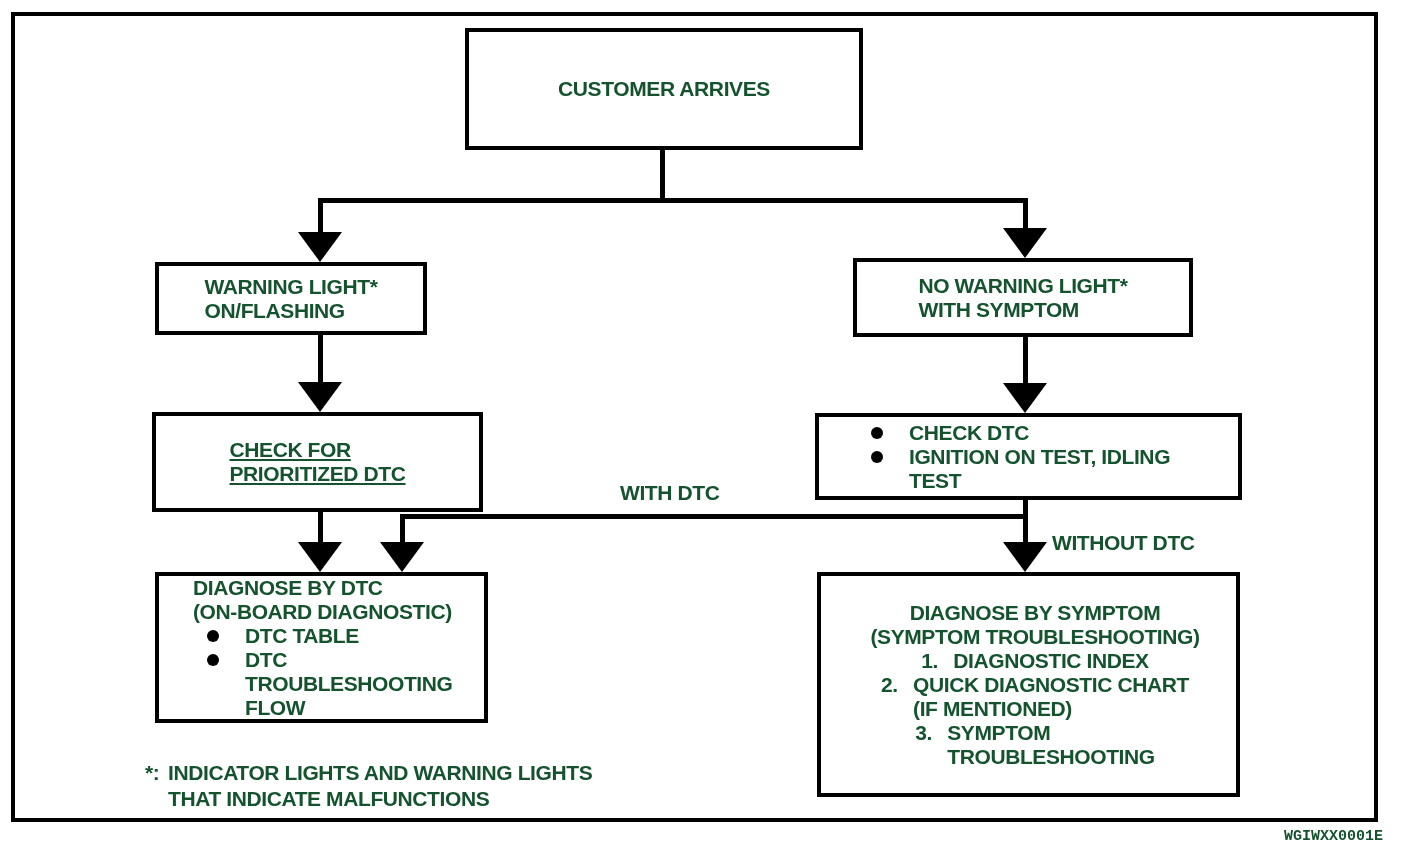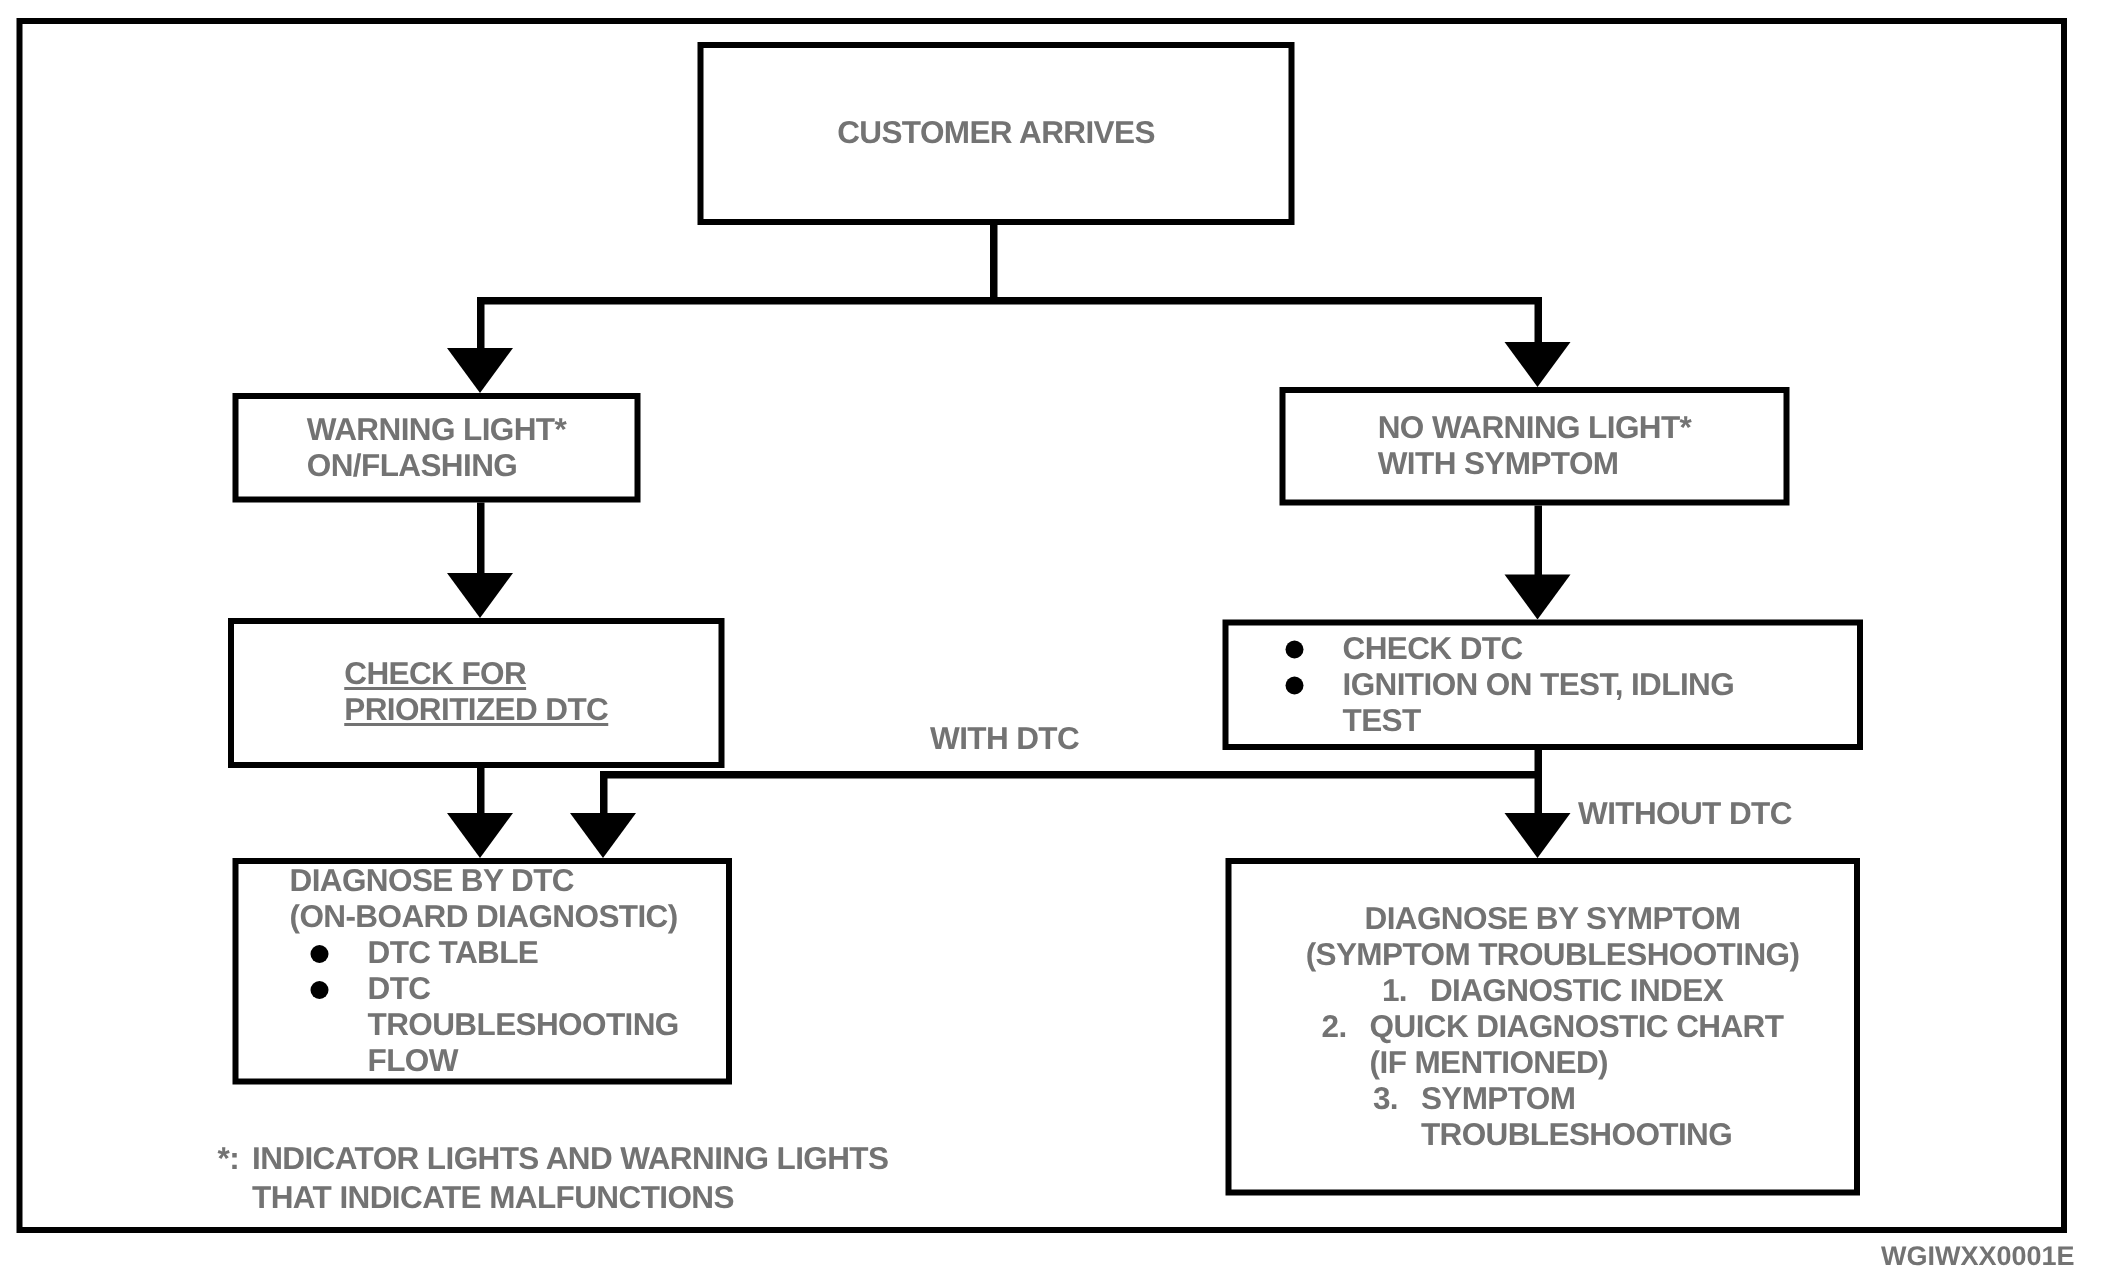--- a/index.html
+++ b/index.html
@@ -1,19 +1,19 @@
 <!DOCTYPE html>
 <html><head>
 <meta charset="utf-8">
 <style>
   html,body { margin:0; padding:0; background:#fff; }
   .canvas {
     position:relative; width:1408px; height:854px; background:#ffffff;
     font-family:"Liberation Sans","DejaVu Sans",sans-serif;
-    font-weight:700; color:#737373; font-size:21px; line-height:24px;
+    font-weight:700; color:#14532d; font-size:21px; line-height:24px;
     letter-spacing:-0.4px; overflow:hidden;
   }
   .frame {
     position:absolute; left:11px; top:12px; width:1367px; height:810px;
     border:4px solid #000; box-sizing:border-box;
   }
   .node {
     position:absolute; background:#fff; border:4px solid #000;
     box-sizing:border-box; display:flex; flex-direction:column;
     justify-content:center;
@@ -31,30 +31,30 @@
   .dot {
     flex:0 0 auto; width:12px; height:12px; border-radius:50%;
     background:#000; margin:6px 26px 0 0;
   }
   .num { flex:0 0 32px; }
   .txt { text-align:left; }
   #n-customer { left:465px; top:28px;  width:398px; height:122px; }
   #n-warning  { left:155px; top:262px; width:272px; height:73px; }
   #n-checkpri { left:152px; top:412px; width:331px; height:100px;text-decoration:underline; }
   #n-nowarn   { left:853px; top:258px; width:340px; height:79px; }
-  #n-checkdtc { left:815px; top:413px; width:427px; height:87px; padding-left:38px; padding-right:8px; }
+  #n-checkdtc { left:815px; top:413px; width:427px; height:87px; padding-left:52px; padding-right:8px; }
   #n-diagdtc  { left:155px; top:572px; width:333px; height:151px; padding-left:34px; padding-right:6px; }
   #n-diagdtc .row { padding-left:14px; }
   #n-diagsym  { left:817px; top:572px; width:423px; height:225px; padding-left:19px; padding-right:6px;align-items:center; }
   .elabel { position:absolute; white-space:nowrap; }
   #lbl-withdtc    { left:620px; top:481px; }
   #lbl-withoutdtc { left:1052px; top:531px; }
   .footnote { position:absolute; left:145px; top:760px; display:flex; line-height:26px; }
   .fmark { width:23px; flex:0 0 auto; }
-  .figcode { position:absolute; right:25px; top:827px; font-size:18px; letter-spacing:0; line-height:20px; }
+  .figcode { position:absolute; right:25px; top:827px; font-size:15px; letter-spacing:0; line-height:20px;font-family:Liberation Mono, monospace; }
 </style>
 </head>
 <body>
 
 <div class="canvas">
 
   <div class="frame"></div>
 
   <div class="line" style="left:660px; top:147px; width:5px;  height:54px;"></div>
   <div class="line" style="left:318px; top:198px; width:710px; height:5px;"></div>

